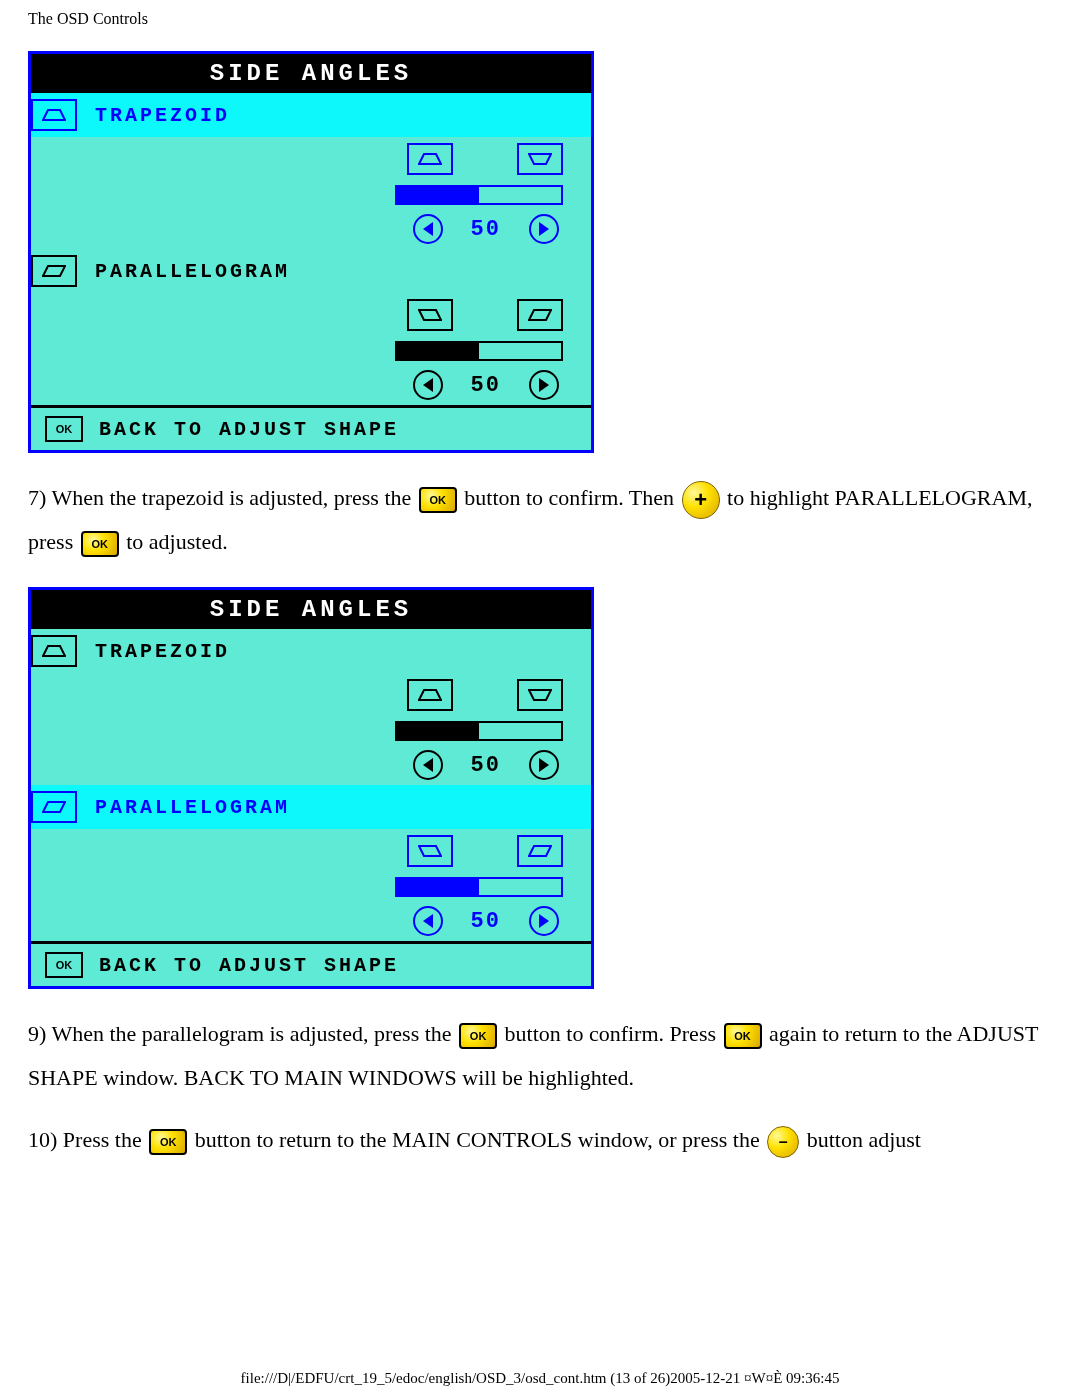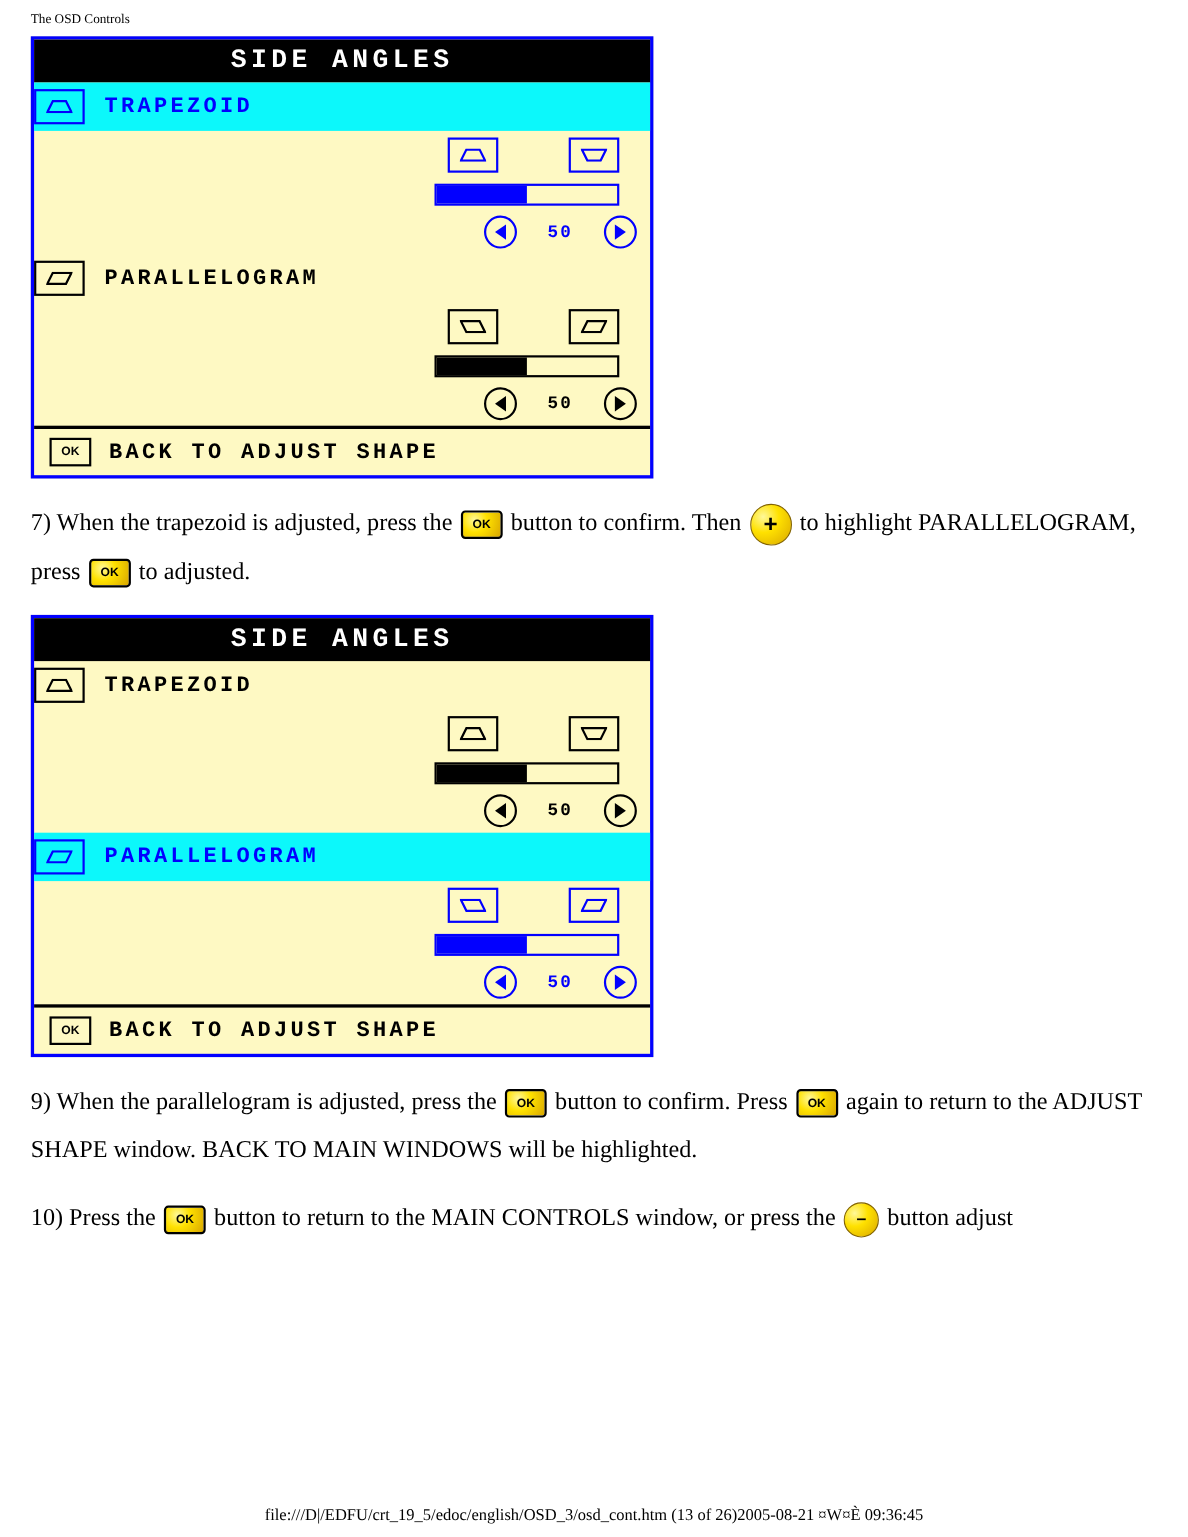--- a/index.html
+++ b/index.html
@@ -1,33 +1,33 @@
 <!DOCTYPE html>
 <html><head>
 <meta charset="utf-8">
 <style>
   html,body{margin:0;padding:0;font-family:"Times New Roman",serif;color:#000;background:#fff}
   body{width:1080px;height:1397px;position:relative;overflow:hidden}
-  .page-title{font-size:12px;padding:10px 0 0 28px}
+  .page-title{font-size:16px;padding:10px 0 0 28px}
   .content{padding:0 28px}
-  .osd{border:3px solid #0200ff;width:560px;background:#fef9c3;margin:8px 0}
+  .osd{border:3px solid #0200ff;width:560px;background:#5eead4;margin:23px 0}
   .osd-titlebar{background:#000;color:#fff;font-family:"Courier New",monospace;font-weight:bold;letter-spacing:4px;text-align:center;padding:6px 0;font-size:24px}
   .osd-row{display:flex;align-items:center;height:44px;font-family:"Courier New",monospace;font-weight:bold;letter-spacing:3px;font-size:20px}
   .osd-row.sel{background:#0cf8fb;color:#0200ff}
   .osd-icon{display:inline-flex;align-items:center;justify-content:center;width:42px;height:28px;border:2px solid #000;margin-right:18px}
   .sel .osd-icon{border-color:#0200ff}
   .osd-symrow{display:flex;align-items:center;justify-content:flex-end;padding-right:28px;height:44px;gap:64px}
   .osd-sym{display:inline-flex;align-items:center;justify-content:center;width:42px;height:28px;border:2px solid #000}
   .sel-sym{border-color:#0200ff}
   .osd-bar{display:flex;align-items:center;justify-content:flex-end;padding-right:28px;height:28px}
   .bar{width:164px;height:16px;border:2px solid #000;position:relative}
   .bar.selbar{border-color:#0200ff}
   .bar .fill{position:absolute;left:0;top:0;bottom:0;width:50%;background:#000}
   .bar.selbar .fill{background:#0200ff}
-  .osd-valrow{display:flex;align-items:center;justify-content:flex-end;padding-right:12px;height:40px;gap:28px;font-family:"Courier New",monospace;font-weight:bold;letter-spacing:2px;font-size:16px}
+  .osd-valrow{display:flex;align-items:center;justify-content:flex-end;padding-right:32px;height:40px;gap:28px;font-family:"Courier New",monospace;font-weight:bold;letter-spacing:2px;font-size:22px}
   .osd-valrow.blue{color:#0200ff}
   .arrow-btn{display:inline-flex;align-items:center;justify-content:center;width:26px;height:26px;border:2px solid #000;border-radius:50%}
   .blue .arrow-btn{border-color:#0200ff}
   .osd-footer{display:flex;align-items:center;height:42px;border-top:3px solid #000;padding-left:14px;font-family:"Courier New",monospace;font-weight:bold;letter-spacing:3px;font-size:20px}
   .ok-icon{display:inline-flex;align-items:center;justify-content:center;width:34px;height:22px;border:2px solid #000;margin-right:16px;font-size:11px;letter-spacing:0;font-family:Arial,sans-serif}
   .instr{font-size:22px;line-height:44px;margin:18px 0}
   .instr .inline{vertical-align:middle;margin:0 2px}
   .btn-circle{display:inline-flex;vertical-align:middle;align-items:center;justify-content:center;width:36px;height:36px;border-radius:50%;background:radial-gradient(circle at 30% 30%,#fff89a 0%,#ffe100 40%,#d8a600 100%);border:1px solid #826300;font-weight:bold;font-size:22px;font-family:Arial,sans-serif}
   .btn-circle.small{width:30px;height:30px;font-size:16px}
   .btn-ok{display:inline-flex;vertical-align:middle;align-items:center;justify-content:center;width:30px;height:22px;border-radius:4px;background:radial-gradient(circle at 30% 30%,#fff89a 0%,#ffe100 40%,#d8a600 100%);border:2px solid #000;font-size:11px;font-weight:bold;font-family:Arial,sans-serif;padding:0 2px}
@@ -225,13 +225,13 @@
   <div class="instr">
     <span>10) Press the </span>
     <span class="btn-ok inline">OK</span>
     <span> button to return to the MAIN CONTROLS window, or press the </span>
     <span class="btn-circle small inline">–</span>
     <span> button adjust</span>
   </div>
 
 </div>
 
-<div class="footer">file:///D|/EDFU/crt_19_5/edoc/english/OSD_3/osd_cont.htm (13 of 26)2005-08-21 ¤W¤È 09:36:45</div>
+<div class="footer">file:///D|/EDFU/crt_19_5/edoc/english/OSD_3/osd_cont.htm (13 of 26)2005-12-21 ¤W¤È 09:36:45</div>
 
 </body></html>

